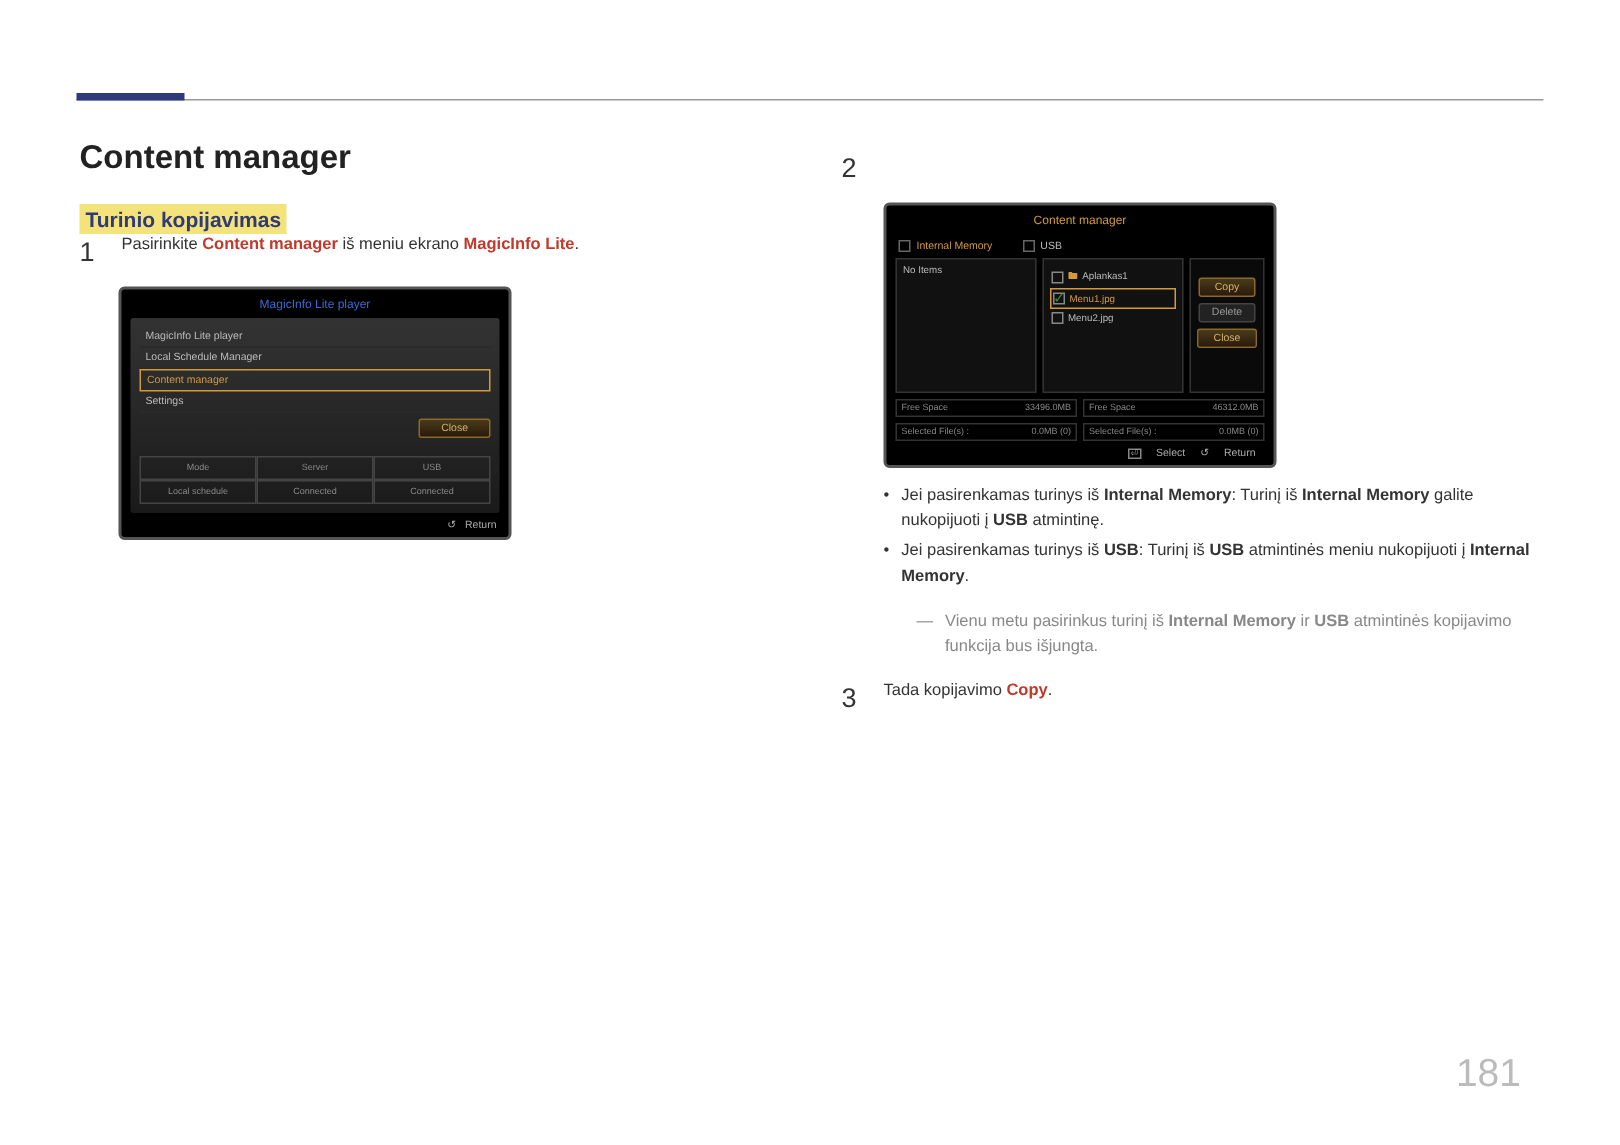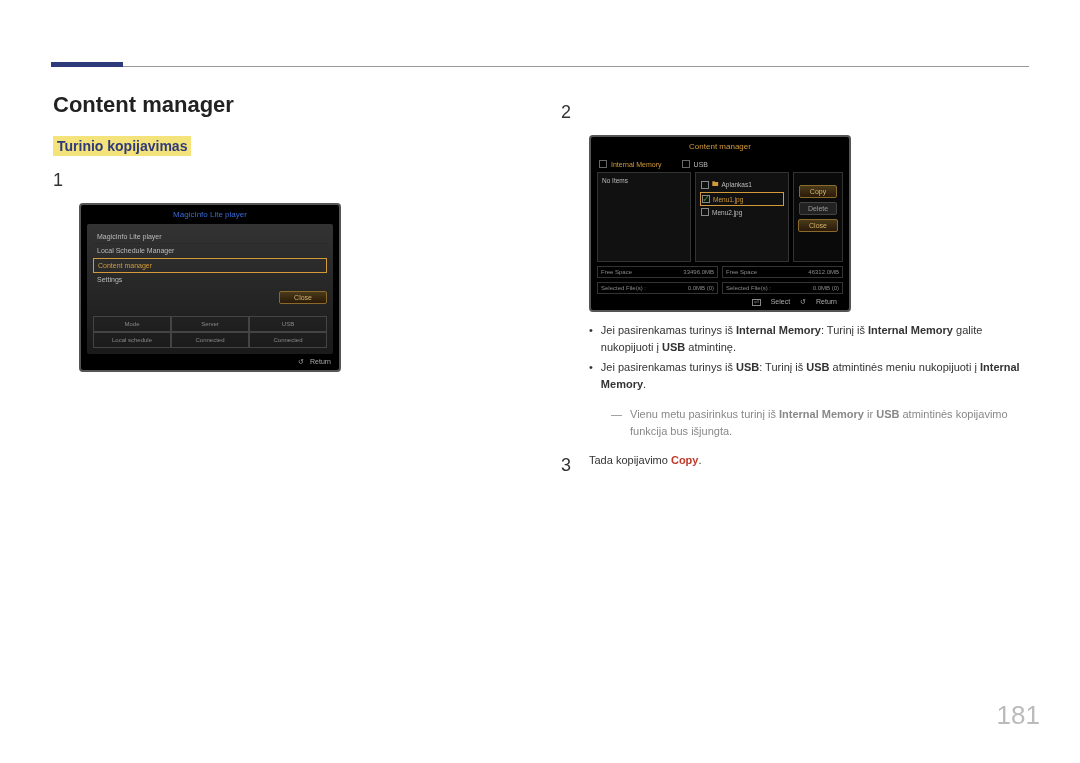--- a/index.html
+++ b/index.html
@@ -40,21 +40,21 @@
     width: 470px;
   }
   h1 { font-size: 22px; font-weight: bold; color: #222; margin-bottom: 18px; }
   h2 {
     font-size: 14px;
     font-weight: bold;
     color: #2e3a7a;
     background: #f4e27a;
     display: inline-block;
     padding: 2px 4px;
-    margin-bottom: 12px;
+    margin-bottom: 0;
   }
   .step { display: flex; gap: 12px; margin-bottom: 10px; line-height: 1.4; }
   .step-num { font-size: 18px; font-weight: 300; color: #333; min-width: 16px; }
   .red { color: #c0392b; font-weight: bold; }
   .bold { font-weight: bold; }
   .bullet-list { margin: 10px 0 14px 28px; }
   .bullet-item { display: flex; gap: 8px; line-height: 1.5; margin-bottom: 4px; }
   .bullet { flex-shrink: 0; }
   .sub-note { margin-left: 50px; line-height: 1.5; color: #888; margin-bottom: 14px; display:flex; gap:8px;}
   .sub-note .dash { flex-shrink:0; }
@@ -101,39 +101,42 @@
   .info-row { display:flex; gap:4px; margin:4px 6px 0;}
   .info-cell { flex:1; border:1px solid #333; padding:2px 3px; display:flex; justify-content:space-between; font-size:6px; color:#888;}
   .ss-footer { text-align:right; padding:4px 12px 0; font-size:7px; color:#aaa;}
   .ss-footer span { margin-left:8px; }
   .enter-icon { display:inline-block; border:1px solid #888; width:9px; height:7px; position:relative; vertical-align:middle;}
   .enter-icon::after{content:"⏎"; position:absolute; font-size:6px; left:1px; top:-2px;}
   .ret-icon::before{content:"↺"; margin-right:2px;}
 
   .page-num {
     position: absolute;
-    right: 40px;
+    right: 66px;
     bottom: 32px;
     font-size: 26px;
     color: #bbb;
     font-weight: 300;
   }
 </style>
 </head>
 <body>
 
 <div class="header-line"></div>
 <div class="header-accent"></div>
 
 <div class="col-left">
   <h1>Content manager</h1>
   <h2>Turinio kopijavimas</h2>
 
   <div class="step">
     <div class="step-num">1</div>
+    <div>
+      <span>Pasirinkite </span><span class="red">Content manager</span><span> iš meniu ekrano </span><span class="red">MagicInfo Lite</span><span>.</span>
+    </div>
   </div>
 
   
   <div class="screenshot">
     <div class="ss-title">MagicInfo Lite player</div>
     <div class="ss-body">
       <div class="ss-menu-item">MagicInfo Lite player</div>
       <div class="ss-menu-item">Local Schedule Manager</div>
       <div class="ss-menu-item hl">Content manager</div>
       <div class="ss-menu-item">Settings</div>

